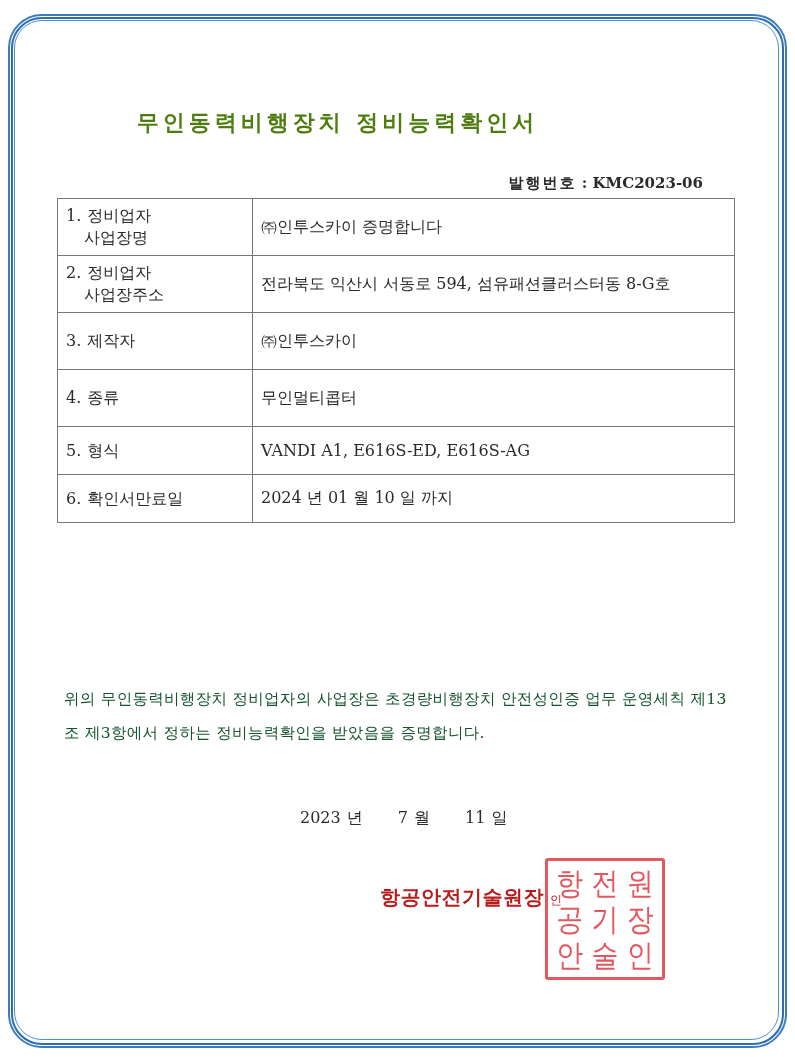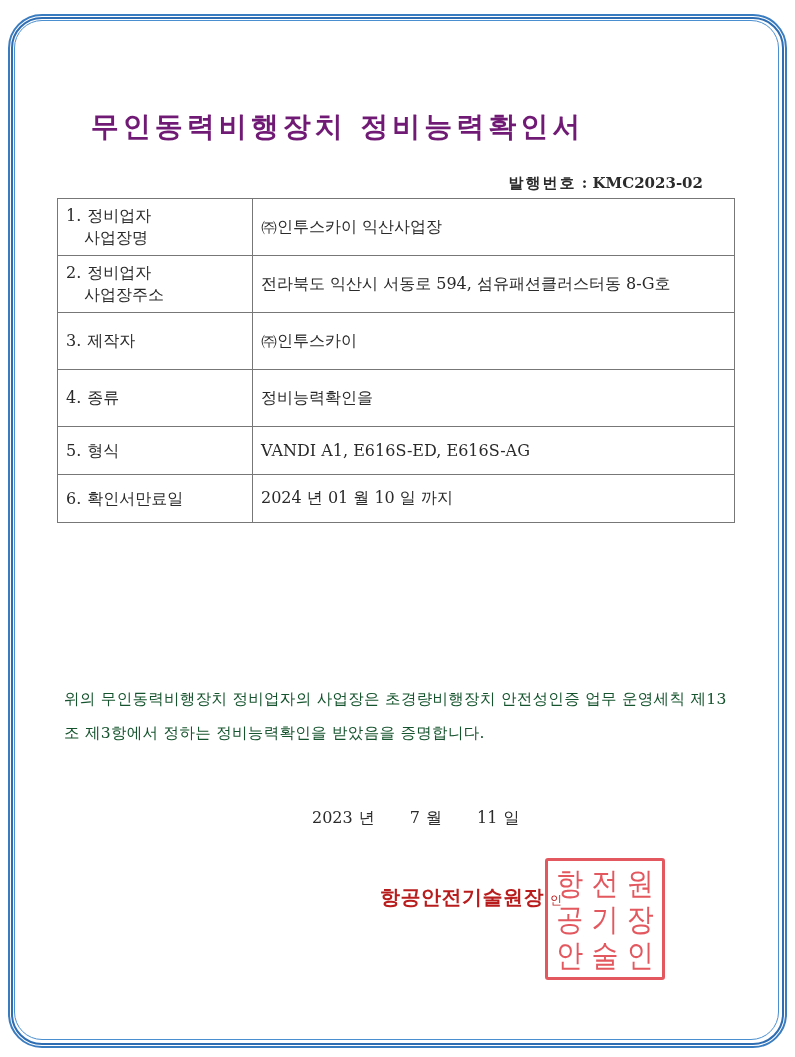--- a/index.html
+++ b/index.html
@@ -6,42 +6,42 @@
     body { width: 795px; height: 1057px; position: relative; overflow: hidden;
            font-family: "DejaVu Serif", "Liberation Serif", serif; color: #2a2a2a; }
 
     
     .frame { position: absolute; border-radius: 34px; pointer-events: none; }
     .frame.f1 { left: 8px; top: 14px; width: 775px; height: 1030px; border: 2px solid #3a7cc0; }
     .frame.f2 { left: 11px; top: 17px; width: 769px; height: 1024px; border: 2px solid #2f6db3; border-radius: 31px; }
     .frame.f3 { left: 14px; top: 20px; width: 763px; height: 1018px; border: 1.5px solid #4a8fd0; border-radius: 28px; }
 
     .title { position: absolute; left: 0; width: 675px; top: 108px; text-align: center;
-             font-size: 28px; font-weight: bold; letter-spacing: 4px; color: #701a75; }
+             font-size: 22px; font-weight: bold; letter-spacing: 4px; color: #4d7c0f; }
 
     .issue { position: absolute; right: 92px; top: 174px; font-size: 15px; font-weight: bold; color: #2b2b2b; }
     .issue .lbl { letter-spacing: 2px; }
 
     table.cert { position: absolute; left: 57px; top: 198px; width: 678px; border-collapse: collapse;
                  font-size: 16px; }
     table.cert td { border: 1px solid #777; padding: 0; vertical-align: middle; }
     td.label { width: 178px; padding-left: 8px !important; padding-right: 8px !important; }
     td.value { padding-left: 8px !important; }
     .lbl-line { display: flex; justify-content: flex-start; line-height: 22px; }
     .lbl-line.indent { padding-left: 18px; }
     .num { margin-right: 6px; }
     .row-h58 { height: 57px; }
     .row-h57 { height: 48px; }
     .row-remark td { vertical-align: top; }
     .row-remark td.label .lbl-line { margin-top: 16px; }
 
     .statement { position: absolute; left: 64px; top: 682px; width: 670px; font-size: 15.5px;
                  line-height: 34px; letter-spacing: 0.3px; color: #14532d; }
 
-    .date { position: absolute; left: 312px; top: 808px; font-size: 16px; color: #2b2b2b; }
+    .date { position: absolute; left: 300px; top: 808px; font-size: 16px; color: #2b2b2b; }
     .date span { margin-right: 6px; }
     .date .gap { display: inline-block; width: 18px; }
 
     .issuer { position: absolute; left: 380px; top: 884px; font-size: 20px; font-weight: bold; color: #b91c1c;
               font-family: Liberation Sans, sans-serif; letter-spacing: 0.5px; z-index: 2; }
     .issuer .seal-mark { font-size: 12px; font-weight: normal; margin-left: 6px; }
 
     .seal { position: absolute; left: 545px; top: 858px; width: 120px; height: 122px;
             border: 3px solid #e0414a; border-radius: 3px; box-sizing: border-box; opacity: 0.88;
             display: grid; grid-template-columns: repeat(3, 1fr); grid-template-rows: repeat(3, 1fr);
@@ -54,41 +54,41 @@
 
 <div class="frame f1"></div>
 <div class="frame f2"></div>
 <div class="frame f3"></div>
 
 <div class="title">무인동력비행장치 정비능력확인서</div>
 
 <div class="issue">
   <span class="lbl">발행번호</span>
   <span>:</span>
-  <span>KMC2023-02</span>
+  <span>KMC2023-06</span>
 </div>
 
 <table class="cert">
   <tbody>
       <tr class="row-h58">
     <td class="label">
       <div class="lbl-line">
         <span><span class="num">1.</span><span>정</span></span>
         <span>비</span>
         <span>업</span>
         <span>자</span>
       </div>
       <div class="lbl-line indent">
         <span>사</span>
         <span>업</span>
         <span>장</span>
         <span>명</span>
       </div>
     </td>
-    <td class="value">㈜인투스카이 익산사업장</td>
+    <td class="value">㈜인투스카이 증명합니다</td>
   </tr>
   <tr class="row-h58">
     <td class="label">
       <div class="lbl-line">
         <span><span class="num">2.</span><span>정</span></span>
         <span>비</span>
         <span>업</span>
         <span>자</span>
       </div>
       <div class="lbl-line indent">
@@ -111,21 +111,21 @@
     </td>
     <td class="value">㈜인투스카이</td>
   </tr>
   <tr class="row-h58">
     <td class="label">
       <div class="lbl-line">
         <span><span class="num">4.</span><span>종</span></span>
         <span>류</span>
       </div>
     </td>
-    <td class="value">정비능력확인을</td>
+    <td class="value">무인멀티콥터</td>
   </tr>
   <tr class="row-h57">
     <td class="label">
       <div class="lbl-line">
         <span><span class="num">5.</span><span>형</span></span>
         <span>식</span>
       </div>
     </td>
     <td class="value">VANDI A1, E616S-ED, E616S-AG</td>
   </tr>

